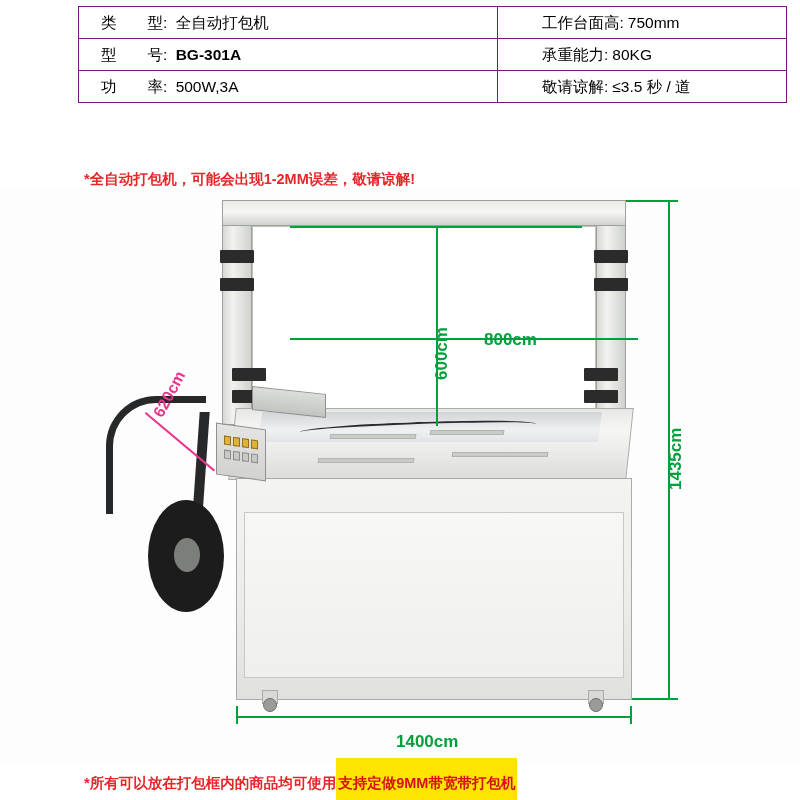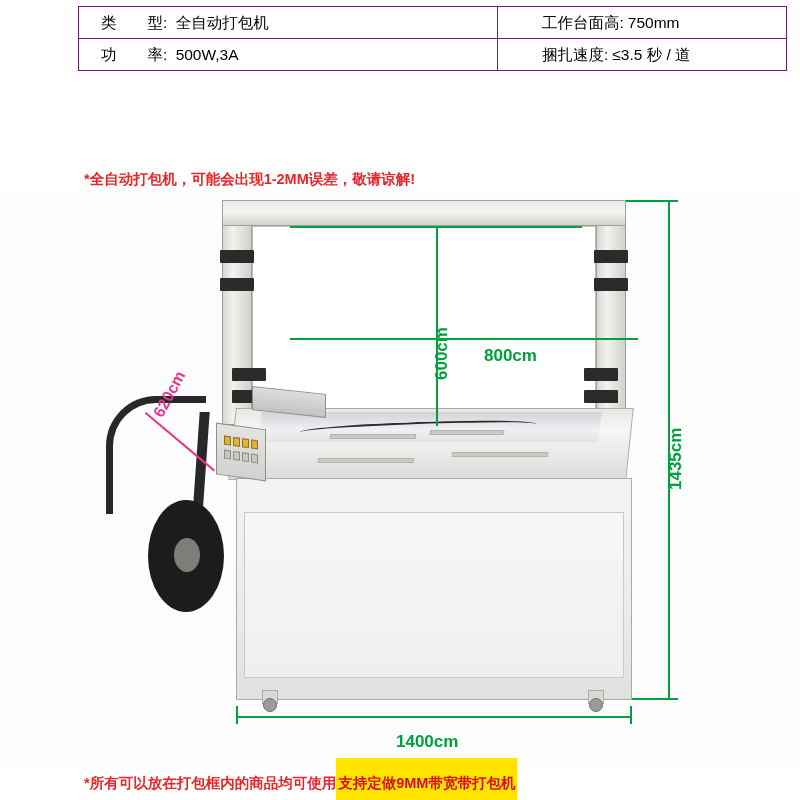--- a/index.html
+++ b/index.html
@@ -358,25 +358,34 @@
       <td class="left-cell">
         <span class="lbl">类　　型:</span>
         <span class="val">全自动打包机</span>
       </td>
       <td class="right-cell">
         <span class="rlbl">工作台面高:</span><span class="val">750mm</span>
       </td>
     </tr>
     <tr>
       <td class="left-cell">
+        <span class="lbl">型　　号:</span>
+        <span class="val val-bold">BG-301A</span>
+      </td>
+      <td class="right-cell">
+        <span class="rlbl">承重能力:</span><span class="val">80KG</span>
+      </td>
+    </tr>
+    <tr>
+      <td class="left-cell">
         <span class="lbl">功　　率:</span>
         <span class="val">500W,3A</span>
       </td>
       <td class="right-cell">
-        <span class="rlbl">捆扎速度:</span><span class="val">≤3.5 秒 / 道</span>
+        <span class="rlbl">敬请谅解:</span><span class="val">≤3.5 秒 / 道</span>
       </td>
     </tr>
   </tbody>
 </table>
 
 <div class="note-top">*全自动打包机，可能会出现1-2MM误差，敬请谅解!</div>
 
 <div class="photo">
 
   <div class="arch-inner"></div>
@@ -427,21 +436,21 @@
       <span></span>
       <span></span>
       <span></span>
     </div>
 
   <div class="dim-line dim-v" style="left:436px; top:36px; height:200px;"></div>
   <div class="dim-line dim-h" style="left:290px; top:36px; width:292px;"></div>
   <div class="dim-label vert" style="left:432px; top:190px;">600cm</div>
 
   <div class="dim-line dim-h" style="left:290px; top:148px; width:348px;"></div>
-  <div class="dim-label" style="left:484px; top:156px;">800cm</div>
+  <div class="dim-label" style="left:484px; top:140px;">800cm</div>
 
   <div class="dim-line pink" style="left:146px; top:222px; width:90px; height:2px; transform:rotate(40deg); transform-origin:left top;"></div>
   <div class="dim-label pink" style="left:150px; top:222px; transform:rotate(-62deg); transform-origin:left top;">620cm</div>
 
   <div class="dim-line dim-v" style="left:668px; top:10px; height:500px;"></div>
   <div class="dim-line dim-h" style="left:626px; top:10px; width:52px;"></div>
   <div class="dim-line dim-h" style="left:632px; top:508px; width:46px;"></div>
   <div class="dim-label vert" style="left:666px; top:300px;">1435cm</div>
 
   <div class="dim-line dim-h" style="left:236px; top:526px; width:396px;"></div>

